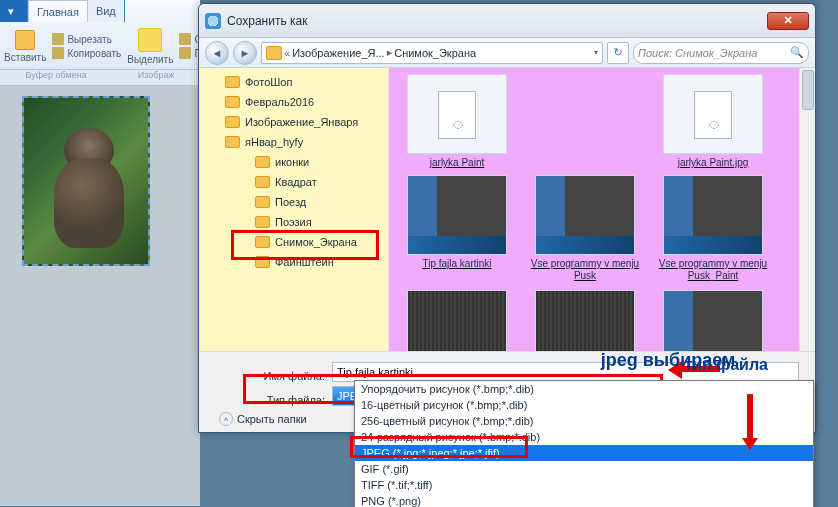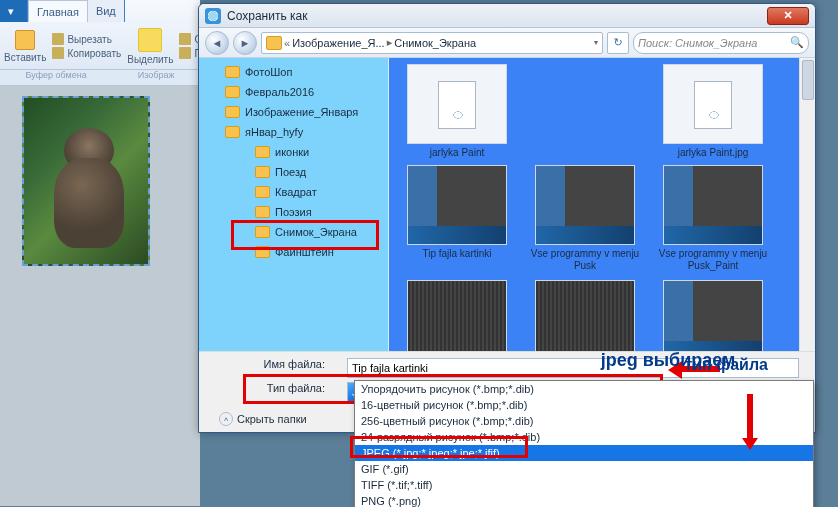--- a/index.html
+++ b/index.html
@@ -20,21 +20,21 @@
   .rb-sm-icon { width: 12px; height: 12px; background: #c8b05b; border-radius: 1px; display: inline-block; }
   .ribbon-groups-label { position: absolute; top: 70px; left: 0; width: 200px; height: 16px; font-size: 9px; color: #8aa0bc; display: flex; justify-content: space-around; background: #dfe9f5; border-bottom: 1px solid #b5c4d7; }
 
   .canvas-area { position: absolute; top: 86px; left: 0; width: 200px; height: 420px; background: #c0cad2; }
   .cat-img { position: absolute; top: 10px; left: 22px; width: 128px; height: 170px; background: linear-gradient(135deg,#234d24,#386a38 30%,#5a8a3f 55%,#2b4b23); border: 2px dashed #6aa0d8; }
   .cat-shape { position: absolute; left: 30px; top: 60px; width: 70px; height: 90px; background: radial-gradient(circle at 40% 30%, #7a6652, #4b4135 60%); border-radius: 40% 40% 30% 30%; }
   .cat-head { position: absolute; left: 40px; top: 30px; width: 50px; height: 45px; background: radial-gradient(circle at 50% 40%, #8a7561, #4b4135 70%); border-radius: 50%; }
 
   
   .dialog { position: absolute; top: 3px; left: 198px; width: 618px; height: 430px; background: #f0f0f0; border: 1px solid #2e5a8a; border-radius: 6px 6px 0 0; box-shadow: 0 0 8px rgba(0,0,0,0.3); display: flex; flex-direction: column; }
-  .titlebar { height: 24px; background: linear-gradient(#eef2f7,#dbe4ef); border-bottom: 1px solid #b6c4d3; display: flex; align-items: center; padding: 0 6px; border-radius: 6px 6px 0 0; }
+  .titlebar { height: 34px; background: linear-gradient(#eef2f7,#dbe4ef); border-bottom: 1px solid #b6c4d3; display: flex; align-items: center; padding: 0 6px; border-radius: 6px 6px 0 0; }
   .title-icon { width: 16px; height: 16px; background: radial-gradient(circle,#9fd7f7 40%,#fff 44%,#3a93d8 48%); border-radius: 3px; margin-right: 6px; }
   .title-text { font-size: 12px; color: #1a2b3e; flex: 1; }
   .close-btn { width: 42px; height: 18px; background: linear-gradient(#e07860,#c83a20); border: 1px solid #8a2415; border-radius: 3px; color: #fff; display: flex; align-items: center; justify-content: center; font-size: 11px; font-weight: bold; }
 
   .navbar { height: 30px; background: linear-gradient(#f4f7fb,#e4ecf5); display: flex; align-items: center; padding: 0 6px; gap: 4px; border-bottom: 1px solid #c6d3e1; }
   .nav-circ { width: 24px; height: 24px; border-radius: 50%; background: radial-gradient(circle at 35% 35%, #fff, #cfdded 55%, #9fb8d2); border: 1px solid #a7bdd4; display: flex; align-items: center; justify-content: center; font-size: 11px; color: #486687; }
   .breadcrumb { flex: 1; height: 22px; background: #fff; border: 1px solid #a7bdd4; border-radius: 2px; display: flex; align-items: center; padding: 0 4px; font-size: 11px; color: #1a2b3e; gap: 2px; }
   .bc-folder { width: 16px; height: 14px; background: #f7c250; border: 1px solid #d79e1e; border-radius: 2px; }
   .bc-sep { color: #666; }
   .bc-drop { color: #666; font-size: 8px; }
@@ -47,41 +47,41 @@
   .tb-arrow { font-size: 8px; color: #333; }
   .red-box-newfolder { position: absolute; left: 120px; top: 1px; width: 100px; height: 25px; border: 3px solid #e30000; pointer-events: none; }
   .arrow-annot { position: absolute; left: 228px; top: 4px; width: 36px; height: 16px; }
   .arrow-annot::before { content: ""; position: absolute; left: 4px; top: 5px; width: 24px; height: 6px; background: #000; }
   .arrow-annot::after { content: ""; position: absolute; left: 0; top: 0; width: 0; height: 0; border-top: 8px solid transparent; border-bottom: 8px solid transparent; border-right: 12px solid #000; }
   .tb-right { margin-left: auto; display: flex; gap: 10px; }
   .tb-right-btn { width: 22px; height: 20px; border: 1px solid transparent; display: flex; align-items: center; justify-content: center; font-size: 12px; color: #3a6fa8; }
 
   .body-area { flex: 1; display: flex; min-height: 0; background: #fff; }
 
-  .tree { width: 190px; background: #7dd3fc; border-right: 1px solid #e2e8ef; overflow: hidden; padding-top: 4px; position: relative; }
+  .tree { width: 190px; background: #fef9c3; border-right: 1px solid #e2e8ef; overflow: hidden; padding-top: 4px; position: relative; }
   .tree-item { display: flex; align-items: center; height: 20px; font-size: 11px; color: #1a2b3e; padding-left: 26px; gap: 5px; white-space: nowrap; }
   .tree-item.indent1 { padding-left: 56px; }
   .folder-icon { width: 15px; height: 12px; background: #f7c250; border: 1px solid #d79e1e; border-radius: 2px; flex-shrink: 0; }
   .tree-sel-box { position: absolute; left: 32px; top: 162px; width: 148px; height: 30px; border: 3px solid #e30000; pointer-events: none; }
 
-  .filegrid { flex: 1; overflow: hidden; position: relative; background: #3b82f6; }
+  .filegrid { flex: 1; overflow: hidden; position: relative; background: #f0abfc; text-decoration: underline; }
   .fg-row { display: flex; gap: 12px; padding: 6px 10px; }
   .fg-item { width: 116px; display: flex; flex-direction: column; align-items: center; font-size: 10px; color: #1a2b3e; }
   .fg-thumb { width: 100px; height: 80px; background: #f1f4f8; border: 1px solid #cfd8e3; position: relative; overflow: hidden; }
   .fg-thumb.kb { background: repeating-linear-gradient(90deg,#333,#333 2px,#444 2px,#444 4px); }
   .fg-label { text-align: center; margin-top: 3px; line-height: 1.2; }
   .paint-ico { position: absolute; left: 30px; top: 16px; width: 38px; height: 48px; background: #fff; border: 1px solid #aab7c6; }
   .paint-ico::after { content: ""; position: absolute; left: 10px; top: 26px; width: 18px; height: 14px; background: radial-gradient(#fff 30%,#3a93d8 34%,#fff 38%); border-radius: 50%; }
   .scr-thumb { background: linear-gradient(90deg,#3a6fa8 30%,#444 30%); }
   .scr-thumb::before{content:"";position:absolute;left:0;top:60px;width:100%;height:18px;background:linear-gradient(90deg,#2067a8,#13406e);}
   .fg-scrollbar { position: absolute; right: 0; top: 0; width: 16px; height: 100%; background: #f0f0f0; border-left: 1px solid #ddd; }
   .fg-scrollbar-thumb { position: absolute; top: 2px; left: 2px; width: 12px; height: 40px; background: #cdd6e1; border: 1px solid #aab7c6; border-radius: 2px; }
 
   .bottom-fields { padding: 6px 16px 4px 50px; background: #f0f0f0; border-top: 1px solid #dcdde0; }
-  .field-row { display: flex; align-items: flex-start; height: 24px; gap: 22px; font-size: 11px; }
+  .field-row { display: flex; align-items: flex-end; height: 24px; gap: 7px; font-size: 11px; }
   .field-label { width: 76px; text-align: right; color: #1a2b3e; }
   .field-input { flex: 1; height: 20px; border: 1px solid #a7bdd4; background: #fff; padding: 0 4px; font-size: 11px; }
   .field-type-wrap { flex: 1; height: 20px; border: 1px solid #a7bdd4; background: linear-gradient(#4ea6ff,#1676e6); color: #fff; display: flex; align-items: center; padding: 0 4px; font-size: 11px; position: relative;}
   .type-drop-arrow { margin-left: auto; color: #fff; font-size: 8px;}
   .red-box-typerow { position: absolute; left: 44px; bottom: 28px; width: 420px; height: 30px; border: 3px solid #e30000; pointer-events: none; }
 
   .hide-folders { position: absolute; left: 20px; bottom: 6px; font-size: 11px; color: #1a2b3e; display: flex; align-items: center; gap: 4px; }
   .hide-chev { width: 14px; height: 14px; border: 1px solid #a7bdd4; border-radius: 50%; display: flex; align-items: center; justify-content: center; font-size: 8px; color: #3a6fa8;}
 
   
@@ -198,25 +198,25 @@
         <div class="tree-item">
           <span class="folder-icon"></span>
           <span>яНвар_hyfy</span>
         </div>
         <div class="tree-item indent1">
           <span class="folder-icon"></span>
           <span>иконки</span>
         </div>
         <div class="tree-item indent1">
           <span class="folder-icon"></span>
+          <span>Квадрат</span>
+        </div>
+        <div class="tree-item indent1">
+          <span class="folder-icon"></span>
           <span>Поезд</span>
-        </div>
-        <div class="tree-item indent1">
-          <span class="folder-icon"></span>
-          <span>Квадрат</span>
         </div>
         <div class="tree-item indent1">
           <span class="folder-icon"></span>
           <span>Поэзия</span>
         </div>
         <div class="tree-item indent1">
           <span class="folder-icon"></span>
           <span>Снимок_Экрана</span>
         </div>
         <div class="tree-item indent1">

